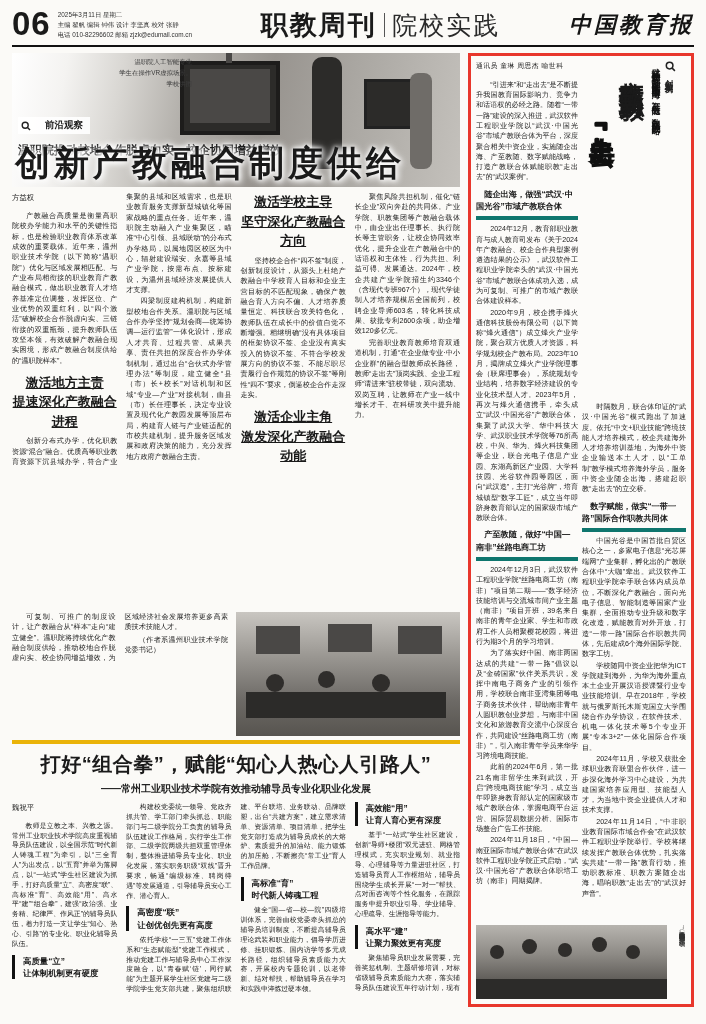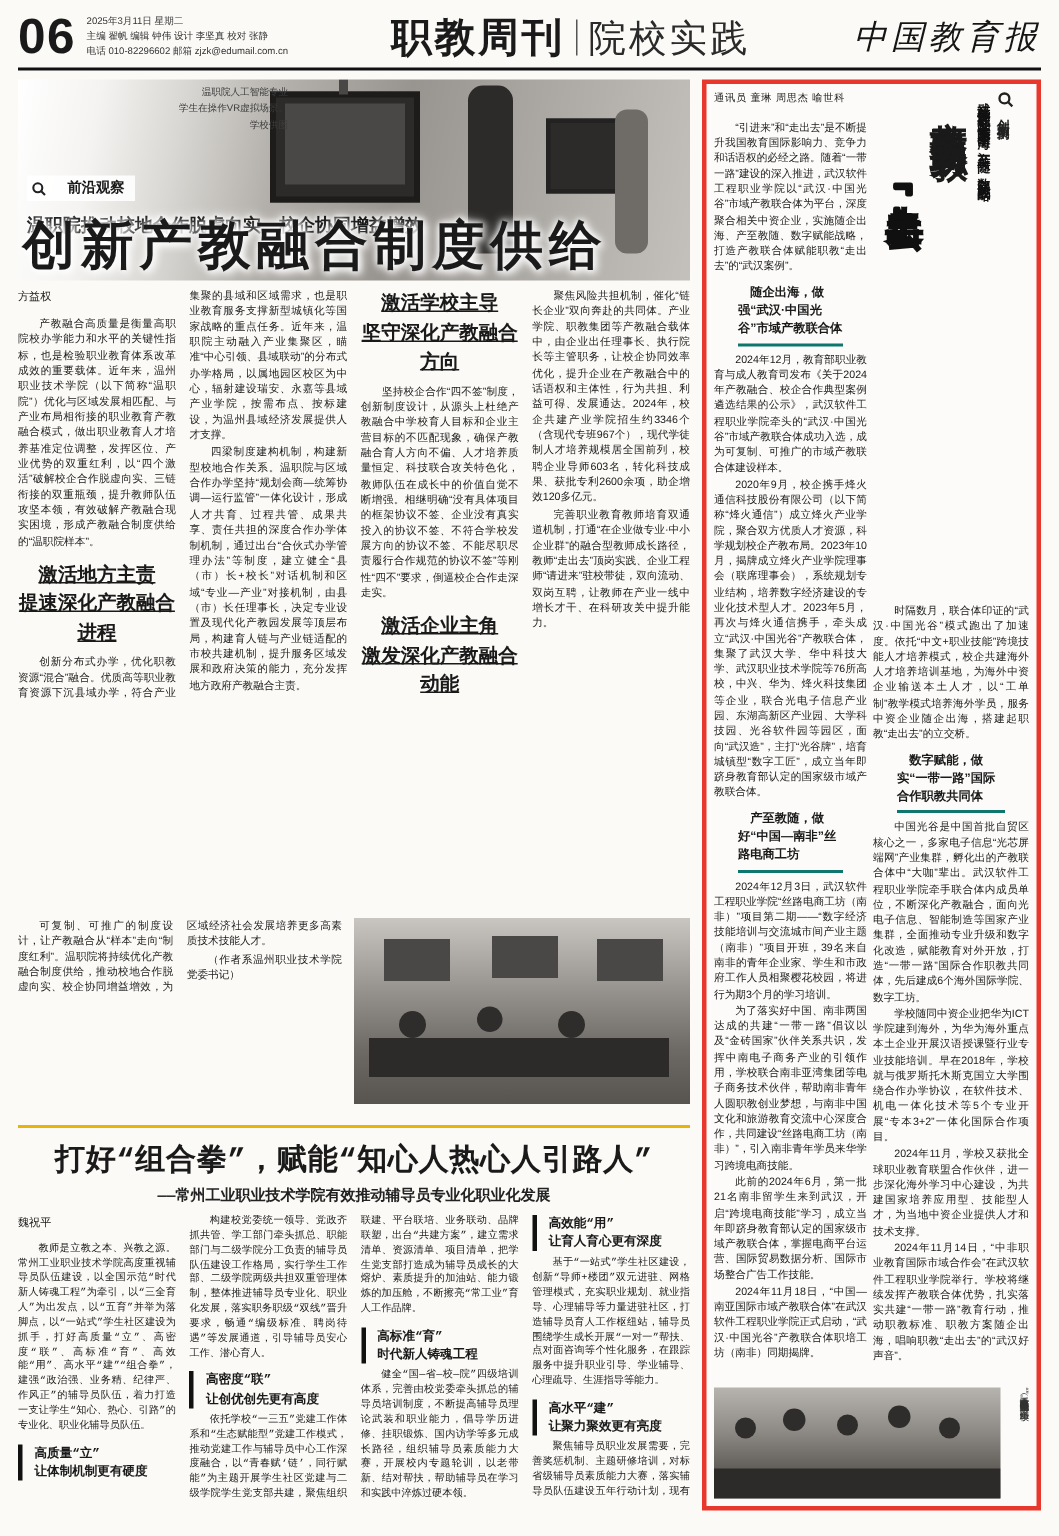--- a/index.html
+++ b/index.html
@@ -13,21 +13,21 @@
   
   header { display:flex; align-items:flex-end; justify-content:space-between;
            border-bottom:2.5px solid #111; padding-bottom:5px; }
   .hleft { display:flex; align-items:flex-start; }
   .pageno { font-size:33px; font-weight:700; line-height:0.95; letter-spacing:1px; }
   .pubinfo { font-size:6.4px; color:#333; line-height:1.55; margin-left:7px; margin-top:2px; }
   .hcenter { display:flex; align-items:center; gap:7px; transform:translateY(3px); }
   .section-title { font-size:27px; font-weight:900; letter-spacing:2px; }
   .sec-div { width:1.5px; height:24px; background:#555; }
   .section-sub { font-size:25px; font-weight:500; color:#2a2a2a; letter-spacing:2px; }
-  .masthead { font-family:"Liberation Serif", serif; font-size:22px; font-weight:400;
+  .masthead { font-family:"Liberation Serif", serif; font-size:22px; font-weight:700;
               letter-spacing:3px; color:#151515; font-style:italic; }
 
   
   .content { display:flex; gap:8px; margin-top:6px; }
   .left-region { width:448px; }
   .right-region { width:226px; height:954px; border:3px solid var(--accent-red);
                   padding:5px; display:flex; flex-direction:column; background:#fcfbf9; }
 
   
   .hero { position:relative; height:134px; margin-bottom:5px; overflow:hidden;
@@ -51,35 +51,35 @@
   .main-body .fi-h { white-space:pre-line; text-align:center; font-weight:700; font-size:13px;
                      line-height:1.5; margin:7px 0 5px;text-decoration:underline; }
 
   .main-bottom { display:flex; gap:8px; height:124px; margin-top:4px; }
   .main-bottom-text { width:216px; column-count:2; column-gap:9px; font-size:7.1px;
                       line-height:1.46; text-align:justify; overflow:hidden; }
   .mid-photo { flex:1; position:relative; overflow:hidden;
                background:linear-gradient(180deg,#c9c6c1 0%,#9b9893 35%,#6e6b67 70%,#57544f 100%); }
 
   
-  .bottom-article { border-top:2px solid #eab308; margin-top:14px; padding-top:7px;font-family:Liberation Mono, monospace; }
+  .bottom-article { border-top:4px solid #eab308; margin-top:4px; padding-top:7px; }
   .ba-headline { text-align:center; font-size:20px; font-weight:900; letter-spacing:0.5px; }
   .ba-subtitle { text-align:center; font-size:10px; font-weight:600; color:#222; margin:4px 0 6px; }
   .ba-body { column-count:4; column-gap:9px; font-size:6.8px; line-height:1.45;
              text-align:justify; height:196px; overflow:hidden; }
   .ba-body .fi-hbar { white-space:pre-line; font-weight:700; font-size:8.4px; line-height:1.45;
                       border-left:3px solid #111; padding-left:8px; margin:6px 0 4px; }
 
   
   .ra-cols { display:flex; gap:4px; flex:1; overflow:hidden; }
   .ra-left  { width:102px; font-size:7.1px; line-height:1.45; text-align:justify; overflow:hidden; }
   .ra-right { width:104px; font-size:7.1px; line-height:1.45; text-align:justify; overflow:hidden; }
   .ra-byline { font-size:6.8px; color:#222; letter-spacing:0.5px; margin-bottom:9px; }
   .ra-left .fi-h, .ra-right .fi-h { font-weight:700; font-size:8.2px; line-height:1.5; text-align:left;
-        text-indent:1em; margin:6px 16px 4px; border-bottom:2px solid #0f766e; padding-bottom:3px; }
+        text-indent:1em; margin:6px 0 4px; border-bottom:4px solid #0f766e; padding-bottom:3px; }
 
   .vert-head { height:336px; writing-mode:vertical-rl; margin-bottom:5px; }
   .vh-badge { font-size:8.5px; font-weight:700; letter-spacing:2px; color:#222; padding-block-start:2px; }
   .vh-badge svg { display:inline-block; margin-block-end:3px; }
   .vh-kicker { font-size:8.6px; font-weight:600; letter-spacing:1.5px; margin-left:4px; color:#111; }
   .vh-headline { font-size:25px; font-weight:900; letter-spacing:2px; line-height:1.18; margin-left:5px; }
   .vh-headline .hollow { color:#fff; -webkit-text-stroke:1.2px #101010; padding-inline-start:54px; }
 
   .ra-photo { height:74px; margin-top:4px; display:flex; gap:3px; }
   .ra-photo-img { flex:1; position:relative; overflow:hidden;
@@ -149,21 +149,21 @@
 坚守深化产教融合方向</h3>
           <p class="fi-p">坚持校企合作“四不签”制度，创新制度设计，从源头上杜绝产教融合中学校育人目标和企业主营目标的不匹配现象，确保产教融合育人方向不偏、人才培养质量恒定、科技联合攻关特色化，教师队伍在成长中的价值自觉不断增强。相继明确“没有具体项目的框架协议不签、企业没有真实投入的协议不签、不符合学校发展方向的协议不签、不能尽职尽责履行合作规范的协议不签”等刚性“四不”要求，倒逼校企合作走深走实。</p>
           <h3 class="fi-h">激活企业主角
 激发深化产教融合动能</h3>
           <p class="fi-p">聚焦风险共担机制，催化“链长企业”双向奔赴的共同体。产业学院、职教集团等产教融合载体中，由企业出任理事长、执行院长等主管职务，让校企协同效率优化，提升企业在产教融合中的话语权和主体性，行为共担、利益可得、发展通达。2024年，校企共建产业学院招生约3346个（含现代专班967个），现代学徒制人才培养规模居全国前列，校聘企业导师603名，转化科技成果、获批专利2600余项，助企增效120多亿元。</p>
           <p class="fi-p">完善职业教育教师培育双通道机制，打通“在企业做专业·中小企业群”的融合型教师成长路径，教师“走出去”顶岗实践、企业工程师“请进来”驻校带徒，双向流动、双岗互聘，让教师在产业一线中增长才干、在科研攻关中提升能力。</p>
         </div>
 
       <div class="main-bottom">
         <div class="main-bottom-text">
-            <p class="fi-p">可复制、可推广的制度设计，让产教融合从“样本”走向“制度红利”。温职院将持续优化产教融合制度供给，推动校地合作脱虚向实、校企协同增益增效，为区域经济社会发展培养更多高素质技术技能人才。</p>
+            <p class="fi-p">可复制、可推广的制度设计，让产教融合从“样本”走向“建立健全”。温职院将持续优化产教融合制度供给，推动校地合作脱虚向实、校企协同增益增效，为区域经济社会发展培养更多高素质技术技能人才。</p>
             <p class="fi-closer">（作者系温州职业技术学院党委书记）</p>
           </div>
         <div class="mid-photo">
           <div class="ph-shape dark-rect" style="left:10px;bottom:18px;width:200px;height:26px;"></div>
           <div class="circle-head" style="left:30px;bottom:44px;width:18px;height:18px;"></div>
           <div class="circle-head" style="left:82px;bottom:48px;width:17px;height:17px;"></div>
           <div class="circle-head" style="left:136px;bottom:44px;width:18px;height:18px;"></div>
           <div class="ph-shape mid-rect" style="left:20px;top:14px;width:44px;height:28px;"></div>
           <div class="ph-shape mid-rect" style="left:92px;top:12px;width:44px;height:28px;"></div>
           <div class="ph-shape mid-rect" style="left:162px;top:14px;width:44px;height:28px;"></div>

